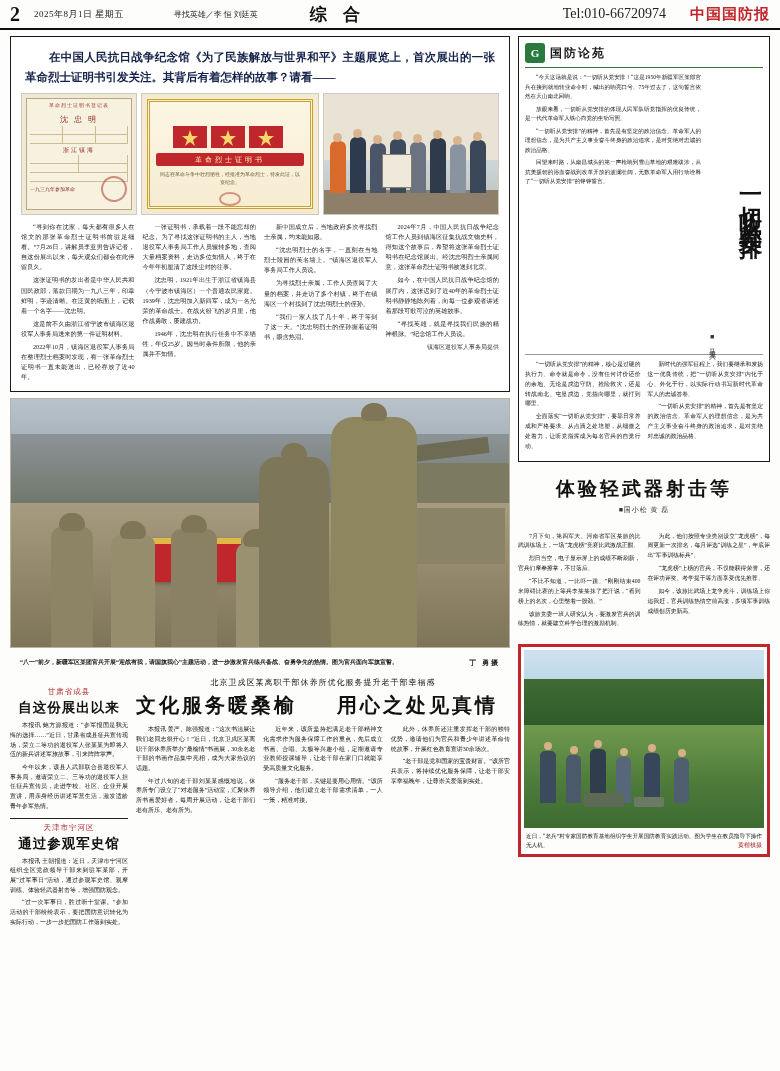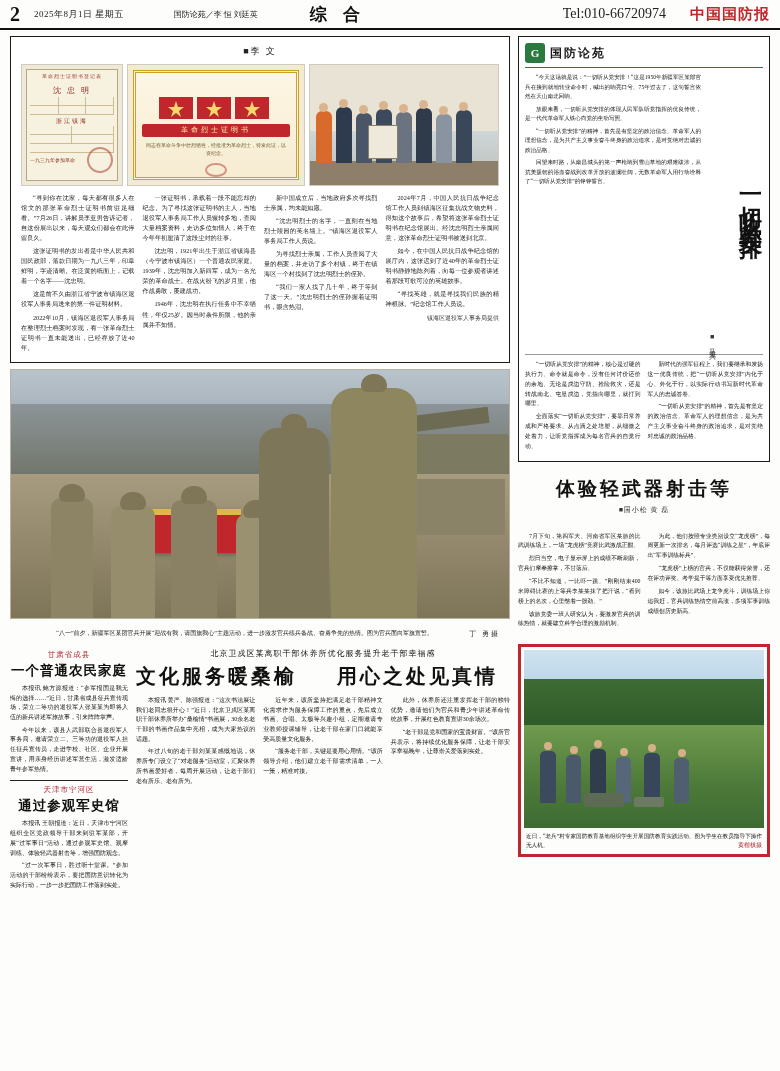--- a/index.html
+++ b/index.html
@@ -109,21 +109,21 @@
   }
 
   
   .photo-strip {
     display: flex;
     gap: 4px;
     height: 122px;
     margin-bottom: 7px;
   }
   .ph { position: relative; overflow: hidden; border: 1px solid #cfcabc; }
-  .ph1 { width: 102px; background: #efe9d9; }
+  .ph1 { width: 116px; background: #efe9d9; }
   .ph2 { width: 178px; background: #f3ead6; }
   .ph3 { flex: 1; background: #cfd6d8; }
 
   
   .cert-form {
     position: absolute; inset: 4px;
     background: #f7f1e0;
     border: 1px solid #b9a77e;
     padding: 3px;
     font-size: 4px;
@@ -188,30 +188,31 @@
     background: linear-gradient(#8d9498, #6f7569); }
   .ground { position:absolute; bottom:0; left:0; right:0; height:58%;
     background: linear-gradient(#a79b80, #7e7458); }
   .soldier { position:absolute; bottom:0; background:#8c8464; border-radius: 10px 10px 0 0; }
   .soldier.h::after { content:""; position:absolute; top:-14px; left:50%; transform:translateX(-50%);
     width: 26px;height:18px;background:#7e7656;border-radius:12px 12px 6px 6px;}
   .redflag { position:absolute; background:#c0272d; }
   .launcher { position:absolute; background:#6f6b55; }
   .photo-cap {
     font-size: 6px;
-    text-align: center;
+    text-align: left;
     padding: 4px 10px 0 10px;
     color: #222;
     line-height: 1.6;
+    font-weight: bold;
   }
   .photo-cap .sig { float:right; font-size:7px; letter-spacing:2px; }
 
   
   .bottom-row { display:flex; gap:8px; }
-  .bl-col { width: 118px; }
+  .bl-col { width: 118px; margin-top: 8px; }
   .br-col { flex: 1; }
   .kicker {
     text-align:center; font-size: 7.5px; color:#b0262c; letter-spacing:1px; margin: 4px 0 2px 0;
   }
   .sub-head {
     text-align:center; font-size: 13.5px; font-weight:bold; letter-spacing:1px; margin-bottom:4px;
   }
   .mini-body { font-size: 6px; line-height:1.62; text-align:justify; }
   .mini-body p { margin: 0 0 3px 0; text-indent:12px; }
   .divider-h { border-top: 1px solid #222; margin: 6px 0 4px 0; }
@@ -288,32 +289,32 @@
   .red-cap .sig2 { float:right; color:#b0262c; font-size:6px;}
 </style>
 </head>
 <body>
 
 <div class="page">
 
   <div class="masthead">
     <div class="page-num">2</div>
     <div class="mh-date">2025年8月1日  星期五</div>
-    <div class="mh-editors">国防论苑／李  恒  刘廷英</div>
+    <div class="mh-editors">寻找英雄／李  恒  刘廷英</div>
     <div class="mh-section">综 合</div>
     <div class="mh-tel">Tel:010-66720974</div>
     <div class="mh-logo">中国国防报</div>
   </div>
 
   <div class="content">
 
     <div class="col-left">
 
       <div class="feature">
-        <div class="byline">■李  文</div>
+        <div class="lead-in">在中国人民抗日战争纪念馆《为了民族解放与世界和平》主题展览上，首次展出的一张革命烈士证明书引发关注。其背后有着怎样的故事？请看——</div>
 
         <div class="photo-strip">
           <div class="ph ph1">
             <div class="cert-form">
               <div class="cf-title">革命烈士证明书登记表</div>
               <div class="cf-big">沈 忠 明</div>
               <div class="cf-row">
                   <span style="width:34%"></span>
                   <span style="width:33%"></span>
                   <span style="width:33%"></span>
@@ -438,21 +439,21 @@
       </div>
       <div class="photo-cap">
         <span>“八一”前夕，新疆军区某团官兵开展“迎战有我，请国旗我心”主题活动，进一步激发官兵练兵备战、奋勇争先的热情。图为官兵面向军旗宣誓。</span>
         <span class="sig">丁 勇摄</span>
       </div>
 
       <div class="bottom-row">
 
         <div class="bl-col">
           <div class="kicker">甘肃省成县</div>
-          <div class="sub-head">一个普通农民家庭</div>
+          <div class="sub-head">自这份展出以来</div>
           <div class="mini-body">
             <p>本报讯 鲍方源报道：“参军报国是我无悔的选择……”近日，甘肃省成县征兵宣传现场，荣立二等功的退役军人张某某为即将入伍的新兵讲述军旅故事，引来阵阵掌声。</p>
             <p>今年以来，该县人武部联合县退役军人事务局，邀请荣立二、三等功的退役军人担任征兵宣传员，走进学校、社区、企业开展宣讲，用亲身经历讲述军营生活，激发适龄青年参军热情。</p>
           </div>
           <div class="divider-h"></div>
           <div class="kicker">天津市宁河区</div>
           <div class="sub-head">通过参观军史馆</div>
           <div class="mini-body">
             <p>本报讯 王朝报道：近日，天津市宁河区组织全区党政领导干部来到驻军某部，开展“过军事日”活动，通过参观军史馆、观摩训练、体验轻武器射击等，增强国防观念。</p>
             <p>“过一次军事日，胜过听十堂课。”参加活动的干部纷纷表示，要把国防意识转化为实际行动，一步一步把国防工作落到实处。</p>

